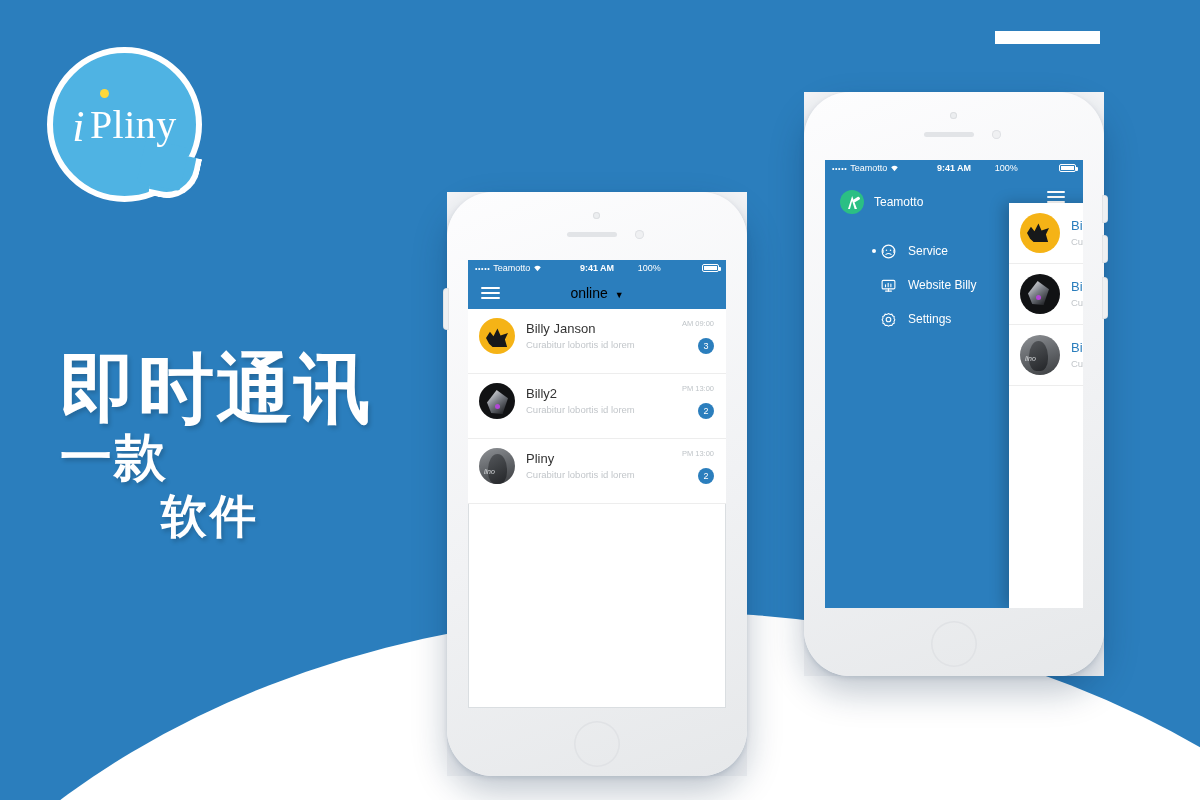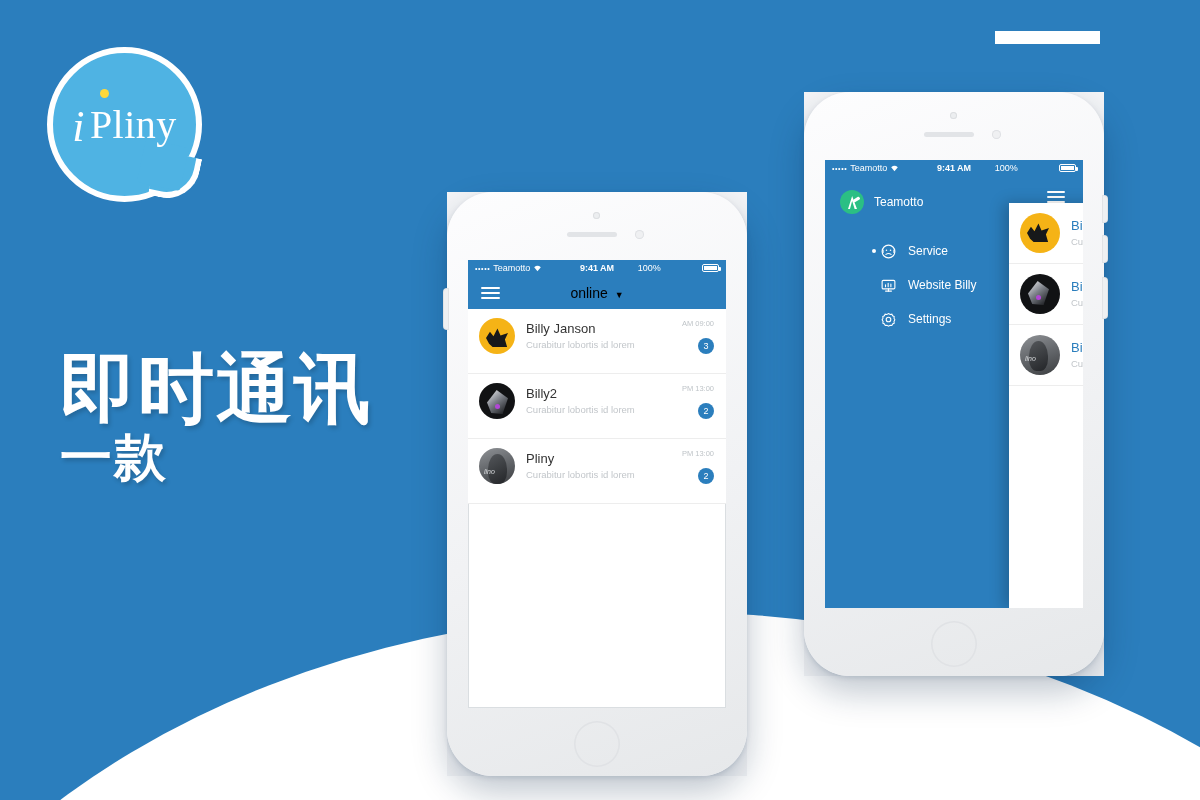--- a/index.html
+++ b/index.html
@@ -169,20 +169,21 @@
   <div id="logo-dot"></div>
   <div id="logo-text">
     <span id="logo-i">i</span>
     <span>Pliny</span>
   </div>
 </div>
 
 <div id="tagline">
   <div id="tag-l2">即时通讯</div>
   <div id="tag-l1">一款</div>
+  <div id="tag-l3">软件</div>
 </div>
 
 <div class="phone" id="phone1" style="left:447px;top:192px;width:300px;height:584px;z-index:7;">
   <div class="phone-body"></div>
 
   <div class="side-btn" style="left:-3px;top:97px;width:4px;height:40px;border-radius:3px 0 0 3px;"></div>
 
   <div class="cam" style="left:146px;top:20px;"></div>
   <div class="speaker" style="left:120px;top:40px;width:50px;"></div>
   <div class="sensor" style="left:188px;top:38px;"></div>

